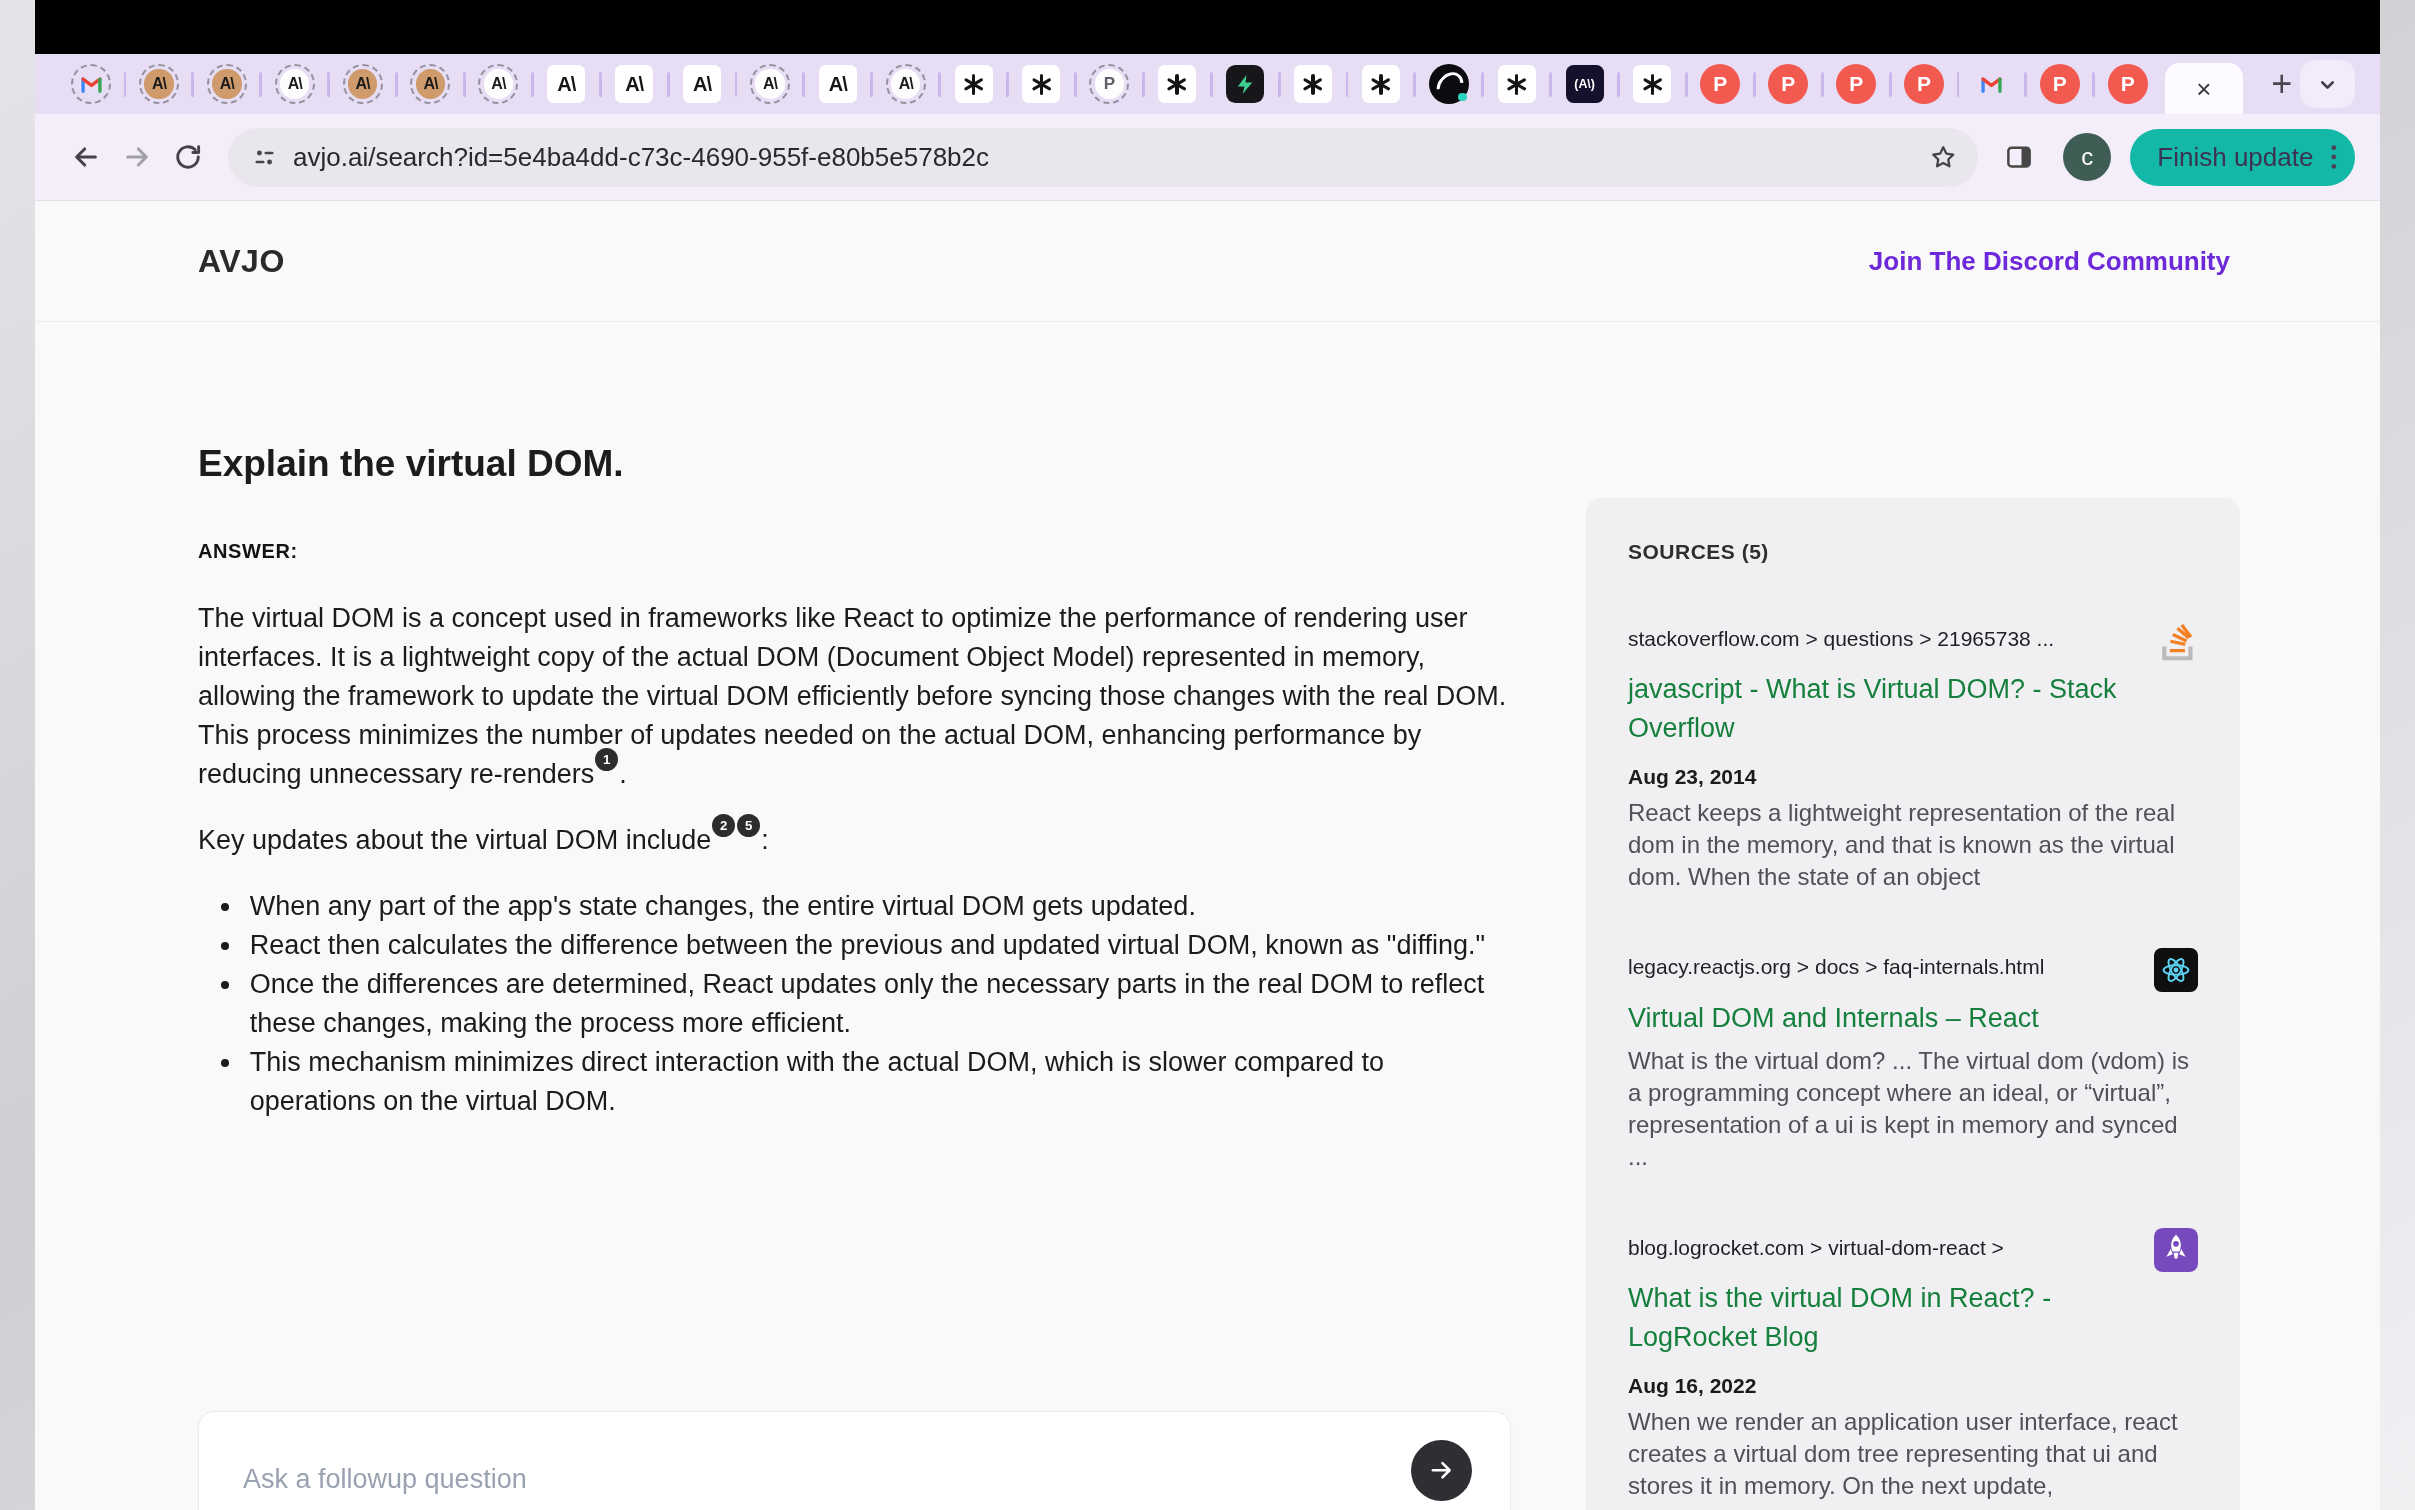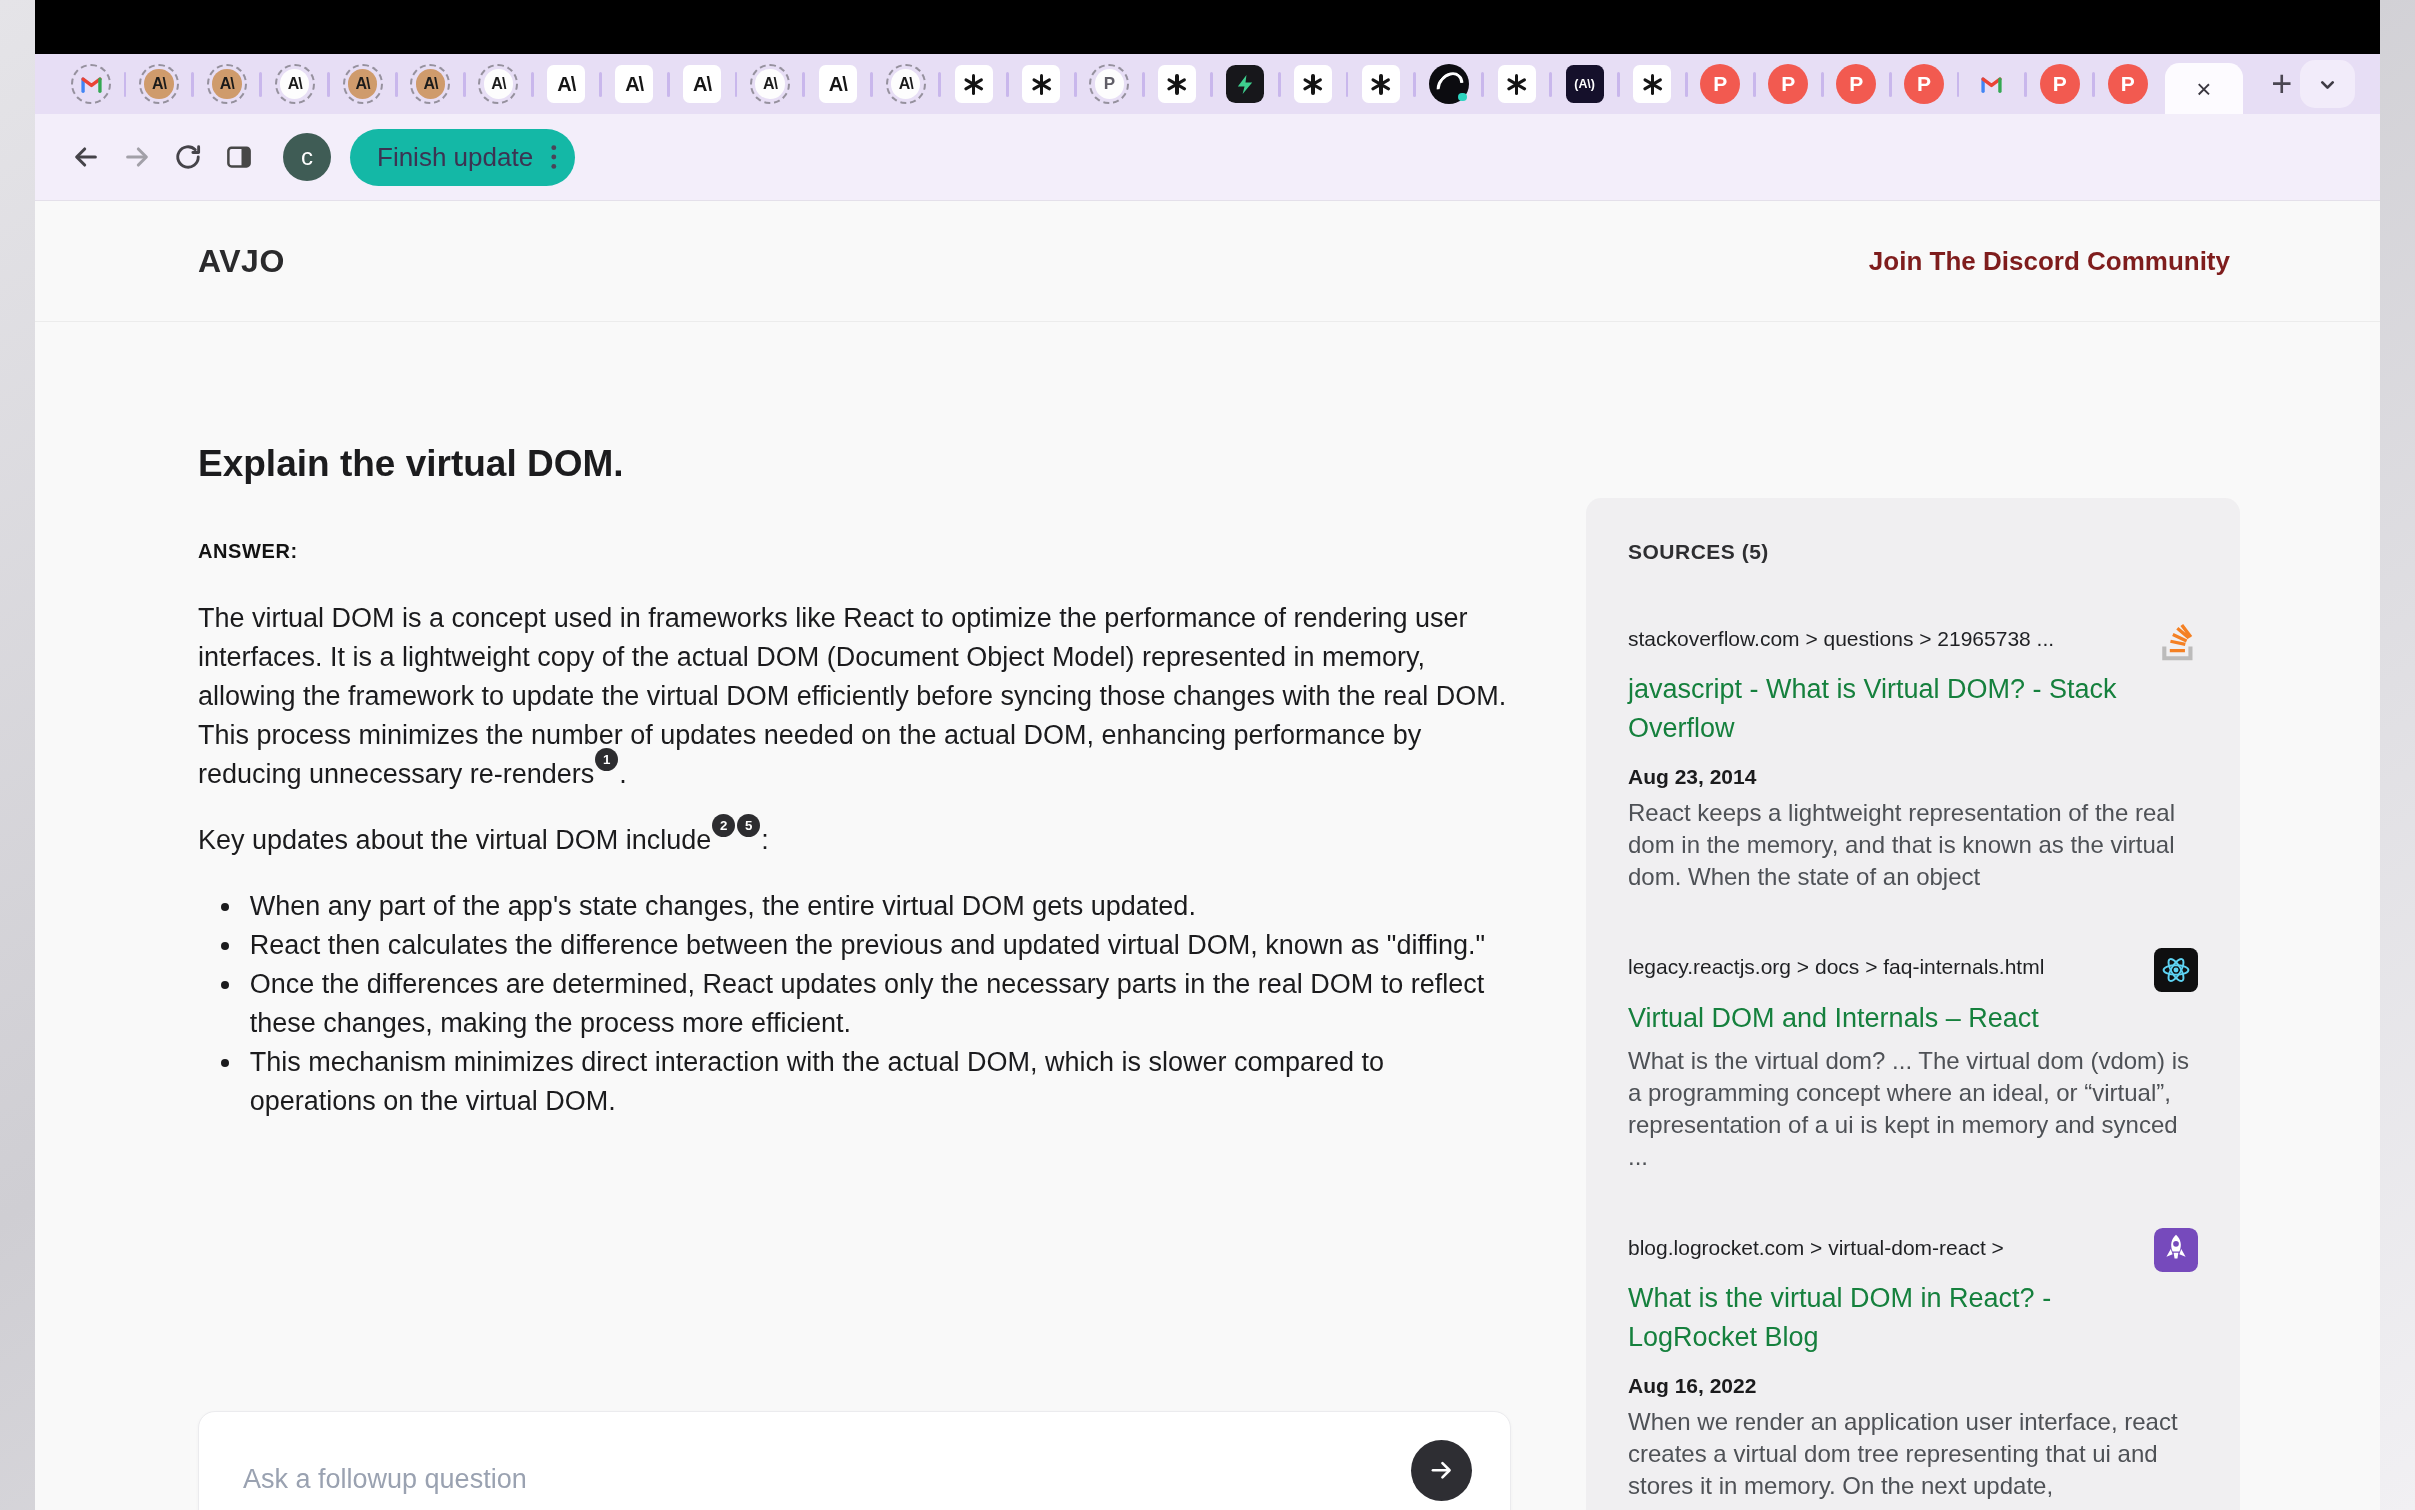--- a/index.html
+++ b/index.html
@@ -40,21 +40,21 @@
   .urlpill{flex:1;height:59px;border-radius:29.5px;background:#e9e6ee;display:flex;align-items:center;padding:0 9.5px 0 23px;margin:0 15px;}
   .urltext{font-size:26px;color:#2a272f;margin-left:15px;flex:1;white-space:nowrap;overflow:hidden;}
   .avatar{width:48px;height:48px;border-radius:50%;background:#3f5c55;color:#fff;display:flex;align-items:center;justify-content:center;font-size:24px;margin:0 19px;cursor:pointer;flex:none;}
   .updatepill{height:57px;border-radius:28.5px;background:#14b8a6;display:flex;align-items:center;padding:0 17px 0 27px;cursor:pointer;flex:none;}
   .updatepill .lbl{font-size:26px;color:#3c3352;font-weight:500;}
   .updatepill .dots{margin-left:17px;display:flex;align-items:center;}
   
   .page{position:relative;width:100%;height:1311px;background:#f9f9f9;overflow:hidden;border-top:1px solid #e4e0ea;box-sizing:border-box;}
   .siteheader{height:120px;display:flex;align-items:center;justify-content:space-between;padding:0 150px 0 163px;border-bottom:1px solid rgba(0,0,0,0.05);gap:11px;}
   .brand{font-size:32px;font-weight:800;color:#2a2a2c;letter-spacing:0.5px;}
-  .discord{font-size:26px;font-weight:600;color:#7f1d1d;cursor:pointer;}
+  .discord{font-size:26px;font-weight:600;color:#6d28d9;cursor:pointer;}
   .maincol{position:absolute;left:163px;top:120px;width:1313px;}
   .question{margin:122px 0 0;font-size:37px;font-weight:700;color:#1c1c1e;}
   .anslabel{margin-top:55px;font-size:20px;font-weight:700;color:#131313;letter-spacing:0.6px;}
   .para{margin-top:36px;font-size:27px;line-height:39px;color:#1b1b1d;}
   .para.second{margin-top:27px;}
   .cite{display:inline-flex;width:23px;height:23px;border-radius:50%;background:#2d2d30;color:#fff;font-size:13.3px;font-weight:700;align-items:center;justify-content:center;vertical-align:top;position:relative;top:-6.7px;margin:0 1px;}
   ul.points{margin:25px 0 0;padding-left:46px;font-size:27px;line-height:39px;color:#1b1b1d;}
   ul.points li{padding-left:5.7px;}
   .followup{position:absolute;left:163px;top:1210px;width:1313px;height:135px;background:#ffffff;border:1px solid #ebebee;border-radius:17px;box-shadow:0 1px 3.8px rgba(0,0,0,0.04);box-sizing:border-box;}
   .followup input{position:absolute;left:42px;top:0;height:100%;width:1170px;border:none;outline:none;background:transparent;font-size:27px;color:#333;font-family:"Liberation Sans",sans-serif;}
@@ -332,20 +332,34 @@
             <path d="M5 12h13"></path>
             <path d="M13 6l6 6-6 6"></path>
           </svg>
       </div>
       <div class="navbtn">
         <svg width="30" height="30" viewBox="0 0 24 24" fill="none" stroke="#454349" stroke-width="2.3" stroke-linecap="round">
             <path d="M20.2 12a8.2 8.2 0 1 1-2.4-5.8"></path>
             <path d="M20.5 3.8v4.6h-4.6" stroke-linejoin="round"></path>
           </svg>
       </div>
+      <div class="urlpill">
+        <svg width="27" height="27" viewBox="0 0 24 24">
+          <circle cx="7.5" cy="8" r="2.2" fill="#474747"></circle>
+          <rect x="12" y="6.9" width="8" height="2.3" rx="1.1" fill="#474747"></rect>
+          <rect x="4" y="14.9" width="8" height="2.3" rx="1.1" fill="#474747"></rect>
+          <circle cx="16.5" cy="16" r="2.2" fill="#474747"></circle>
+        </svg>
+        <span class="urltext">avjo.ai/search?id=5e4ba4dd-c73c-4690-955f-e80b5e578b2c</span>
+        <div class="navbtn">
+          <svg width="28.5" height="28.5" viewBox="0 0 24 24" fill="none" stroke="#454349" stroke-width="1.9" stroke-linejoin="round">
+              <path d="M12 3.6l2.6 5.3 5.8.85-4.2 4.1 1 5.75L12 16.9l-5.2 2.7 1-5.75-4.2-4.1 5.8-.85z"></path>
+            </svg>
+        </div>
+      </div>
       <div class="navbtn">
         <svg width="30" height="30" viewBox="0 0 24 24">
             <rect x="3.5" y="4.5" width="17" height="15" rx="2.5" fill="none" stroke="#474747" stroke-width="2"></rect>
             <path d="M14 4.5h4a2.5 2.5 0 0 1 2.5 2.5v10a2.5 2.5 0 0 1-2.5 2.5h-4z" fill="#474747"></path>
           </svg>
       </div>
       <div class="avatar">c</div>
       <div class="updatepill">
         <span class="lbl">Finish update</span>
         <span class="dots">

